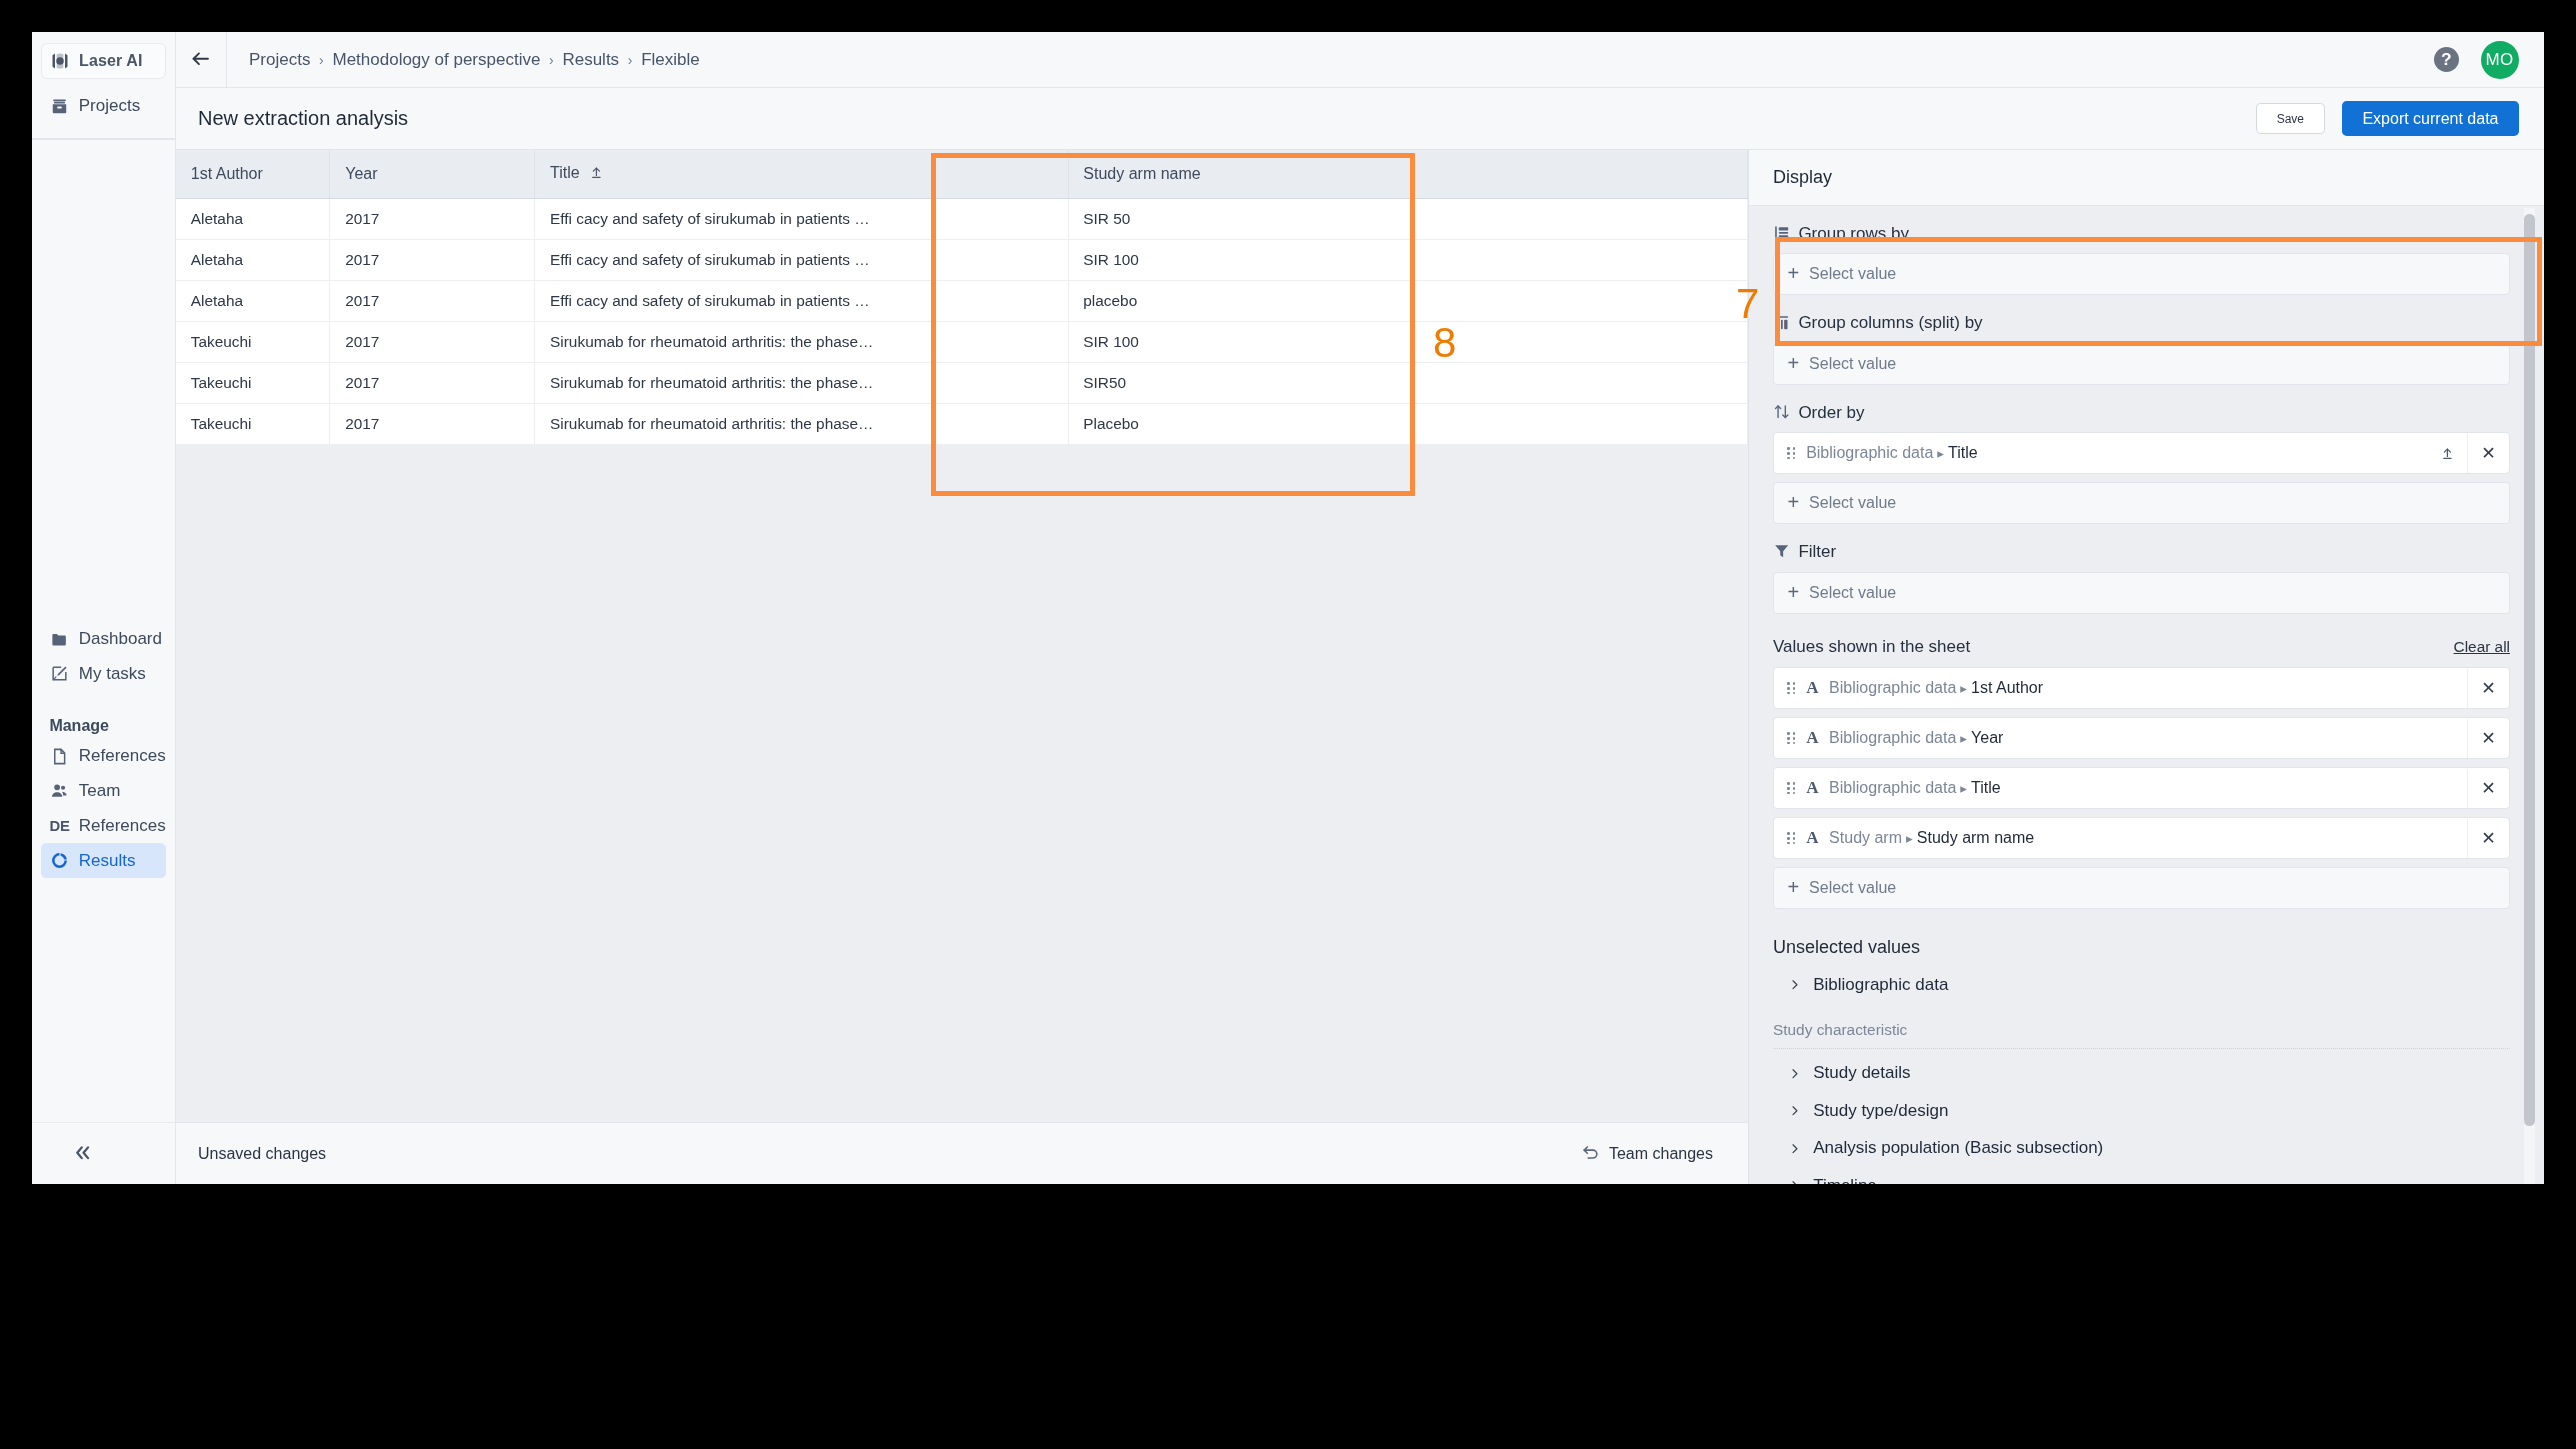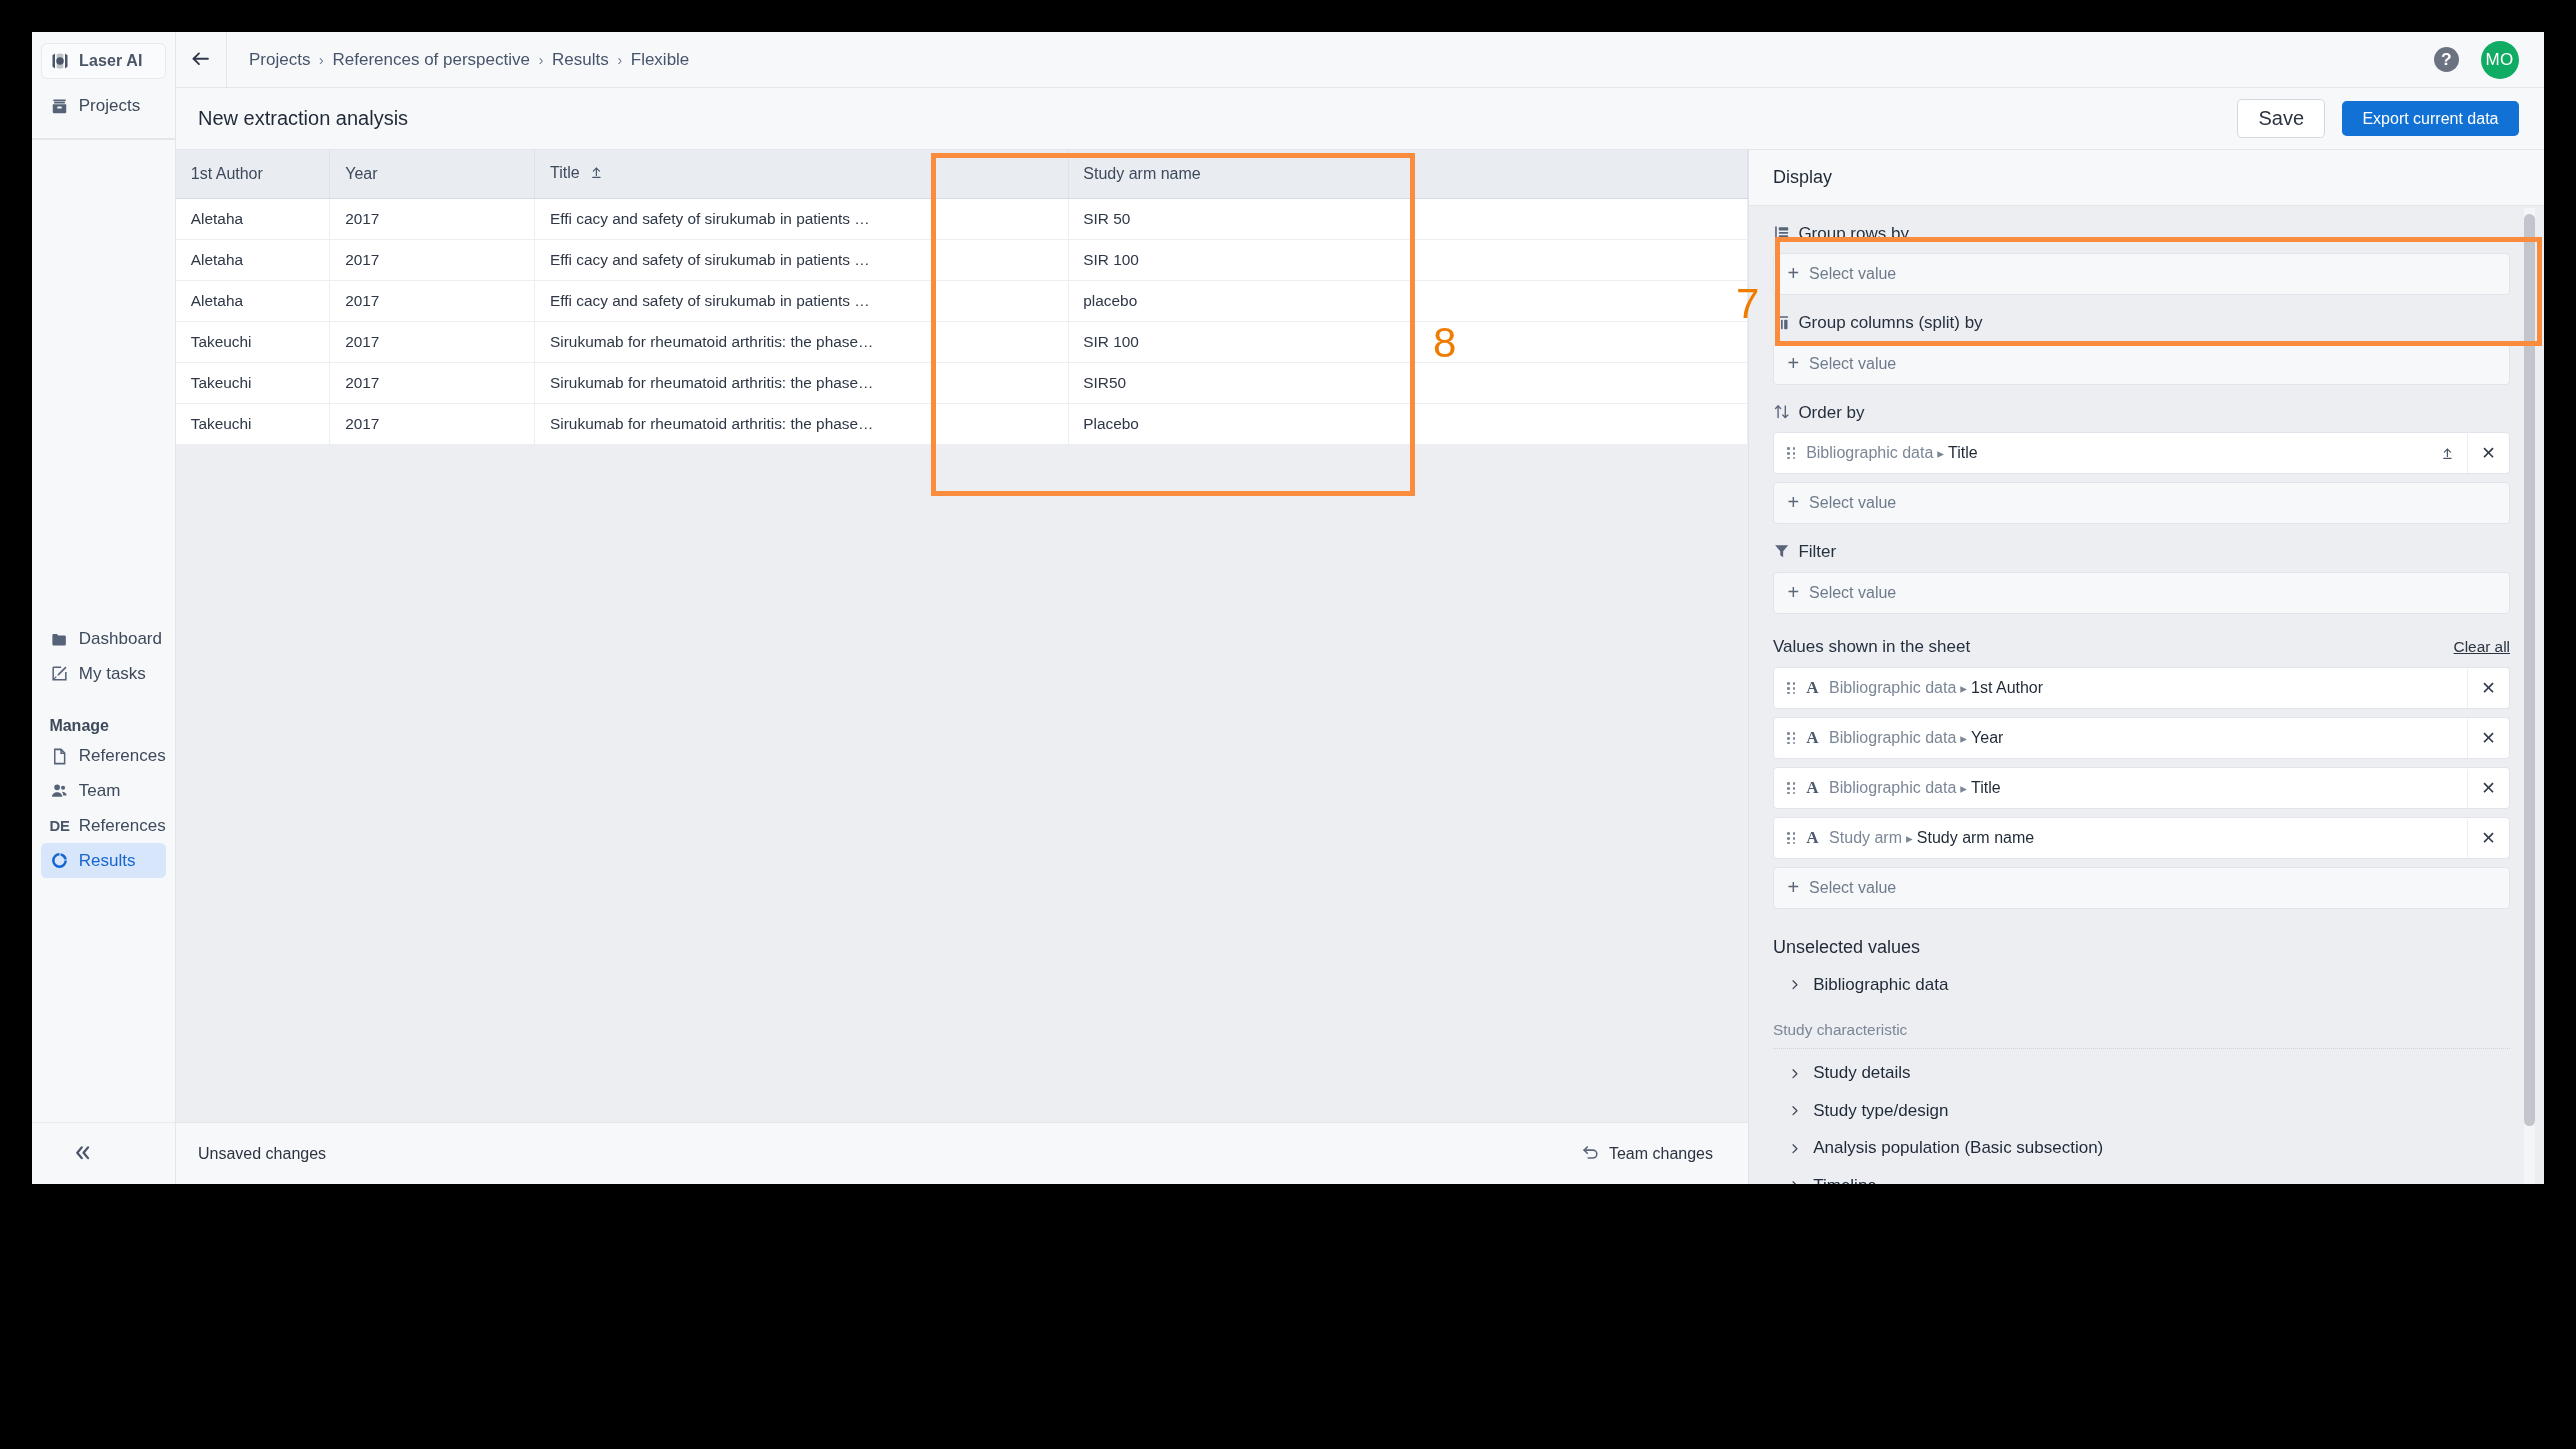--- a/index.html
+++ b/index.html
@@ -83,21 +83,21 @@
 
   .subbar {
     height: 62px; flex: 0 0 62px; background: #f7f8fa;
     display: flex; align-items: center; padding: 0 25.5px 0 22px;
     border-bottom: 1.3px solid #e3e6eb;
   }
   .page-title { font-size: 20px; color: #1f2937; }
   .subbar-right { margin-left: auto; display: flex; align-items: center; gap: 17.4px; }
   .btn-sec {
     background: #fff; border: 1.3px solid #d3d7de; border-radius: 4.7px;
-    padding: 7.4px 20px; font-size: 20px; color: #2c3442; cursor: pointer;
+    padding: 7.4px 20px; font-size: 12px; color: #2c3442; cursor: pointer;
     font-family: inherit;
   }
   .btn-pri {
     background: #1171d4; border: none; border-radius: 4.7px;
     padding: 8.7px 20px; font-size: 16px; color: #fff; cursor: pointer;
     font-family: inherit;
   }
 
   .body-row { flex: 1; display: flex; min-height: 0; }
 
@@ -323,21 +323,21 @@
         <span>
           <svg width="21.5" height="21.5" viewBox="0 0 24 24" fill="none" stroke="#2f3847" stroke-width="2.1" stroke-linecap="round" stroke-linejoin="round">
             <path d="M20 12H4"></path>
               <path d="M10 6l-6 6 6 6"></path>
             </svg>
         </span>
       </div>
       <div class="crumbs">
         <span class="crumb">Projects</span>
         <span class="crumb-sep">›</span>
-        <span class="crumb">References of perspective</span>
+        <span class="crumb">Methodology of perspective</span>
         <span class="crumb-sep">›</span>
         <span class="crumb">Results</span>
         <span class="crumb-sep">›</span>
         <span class="crumb">Flexible</span>
       </div>
       <div class="topbar-right">
         <span class="help-ic">?</span>
         <span class="avatar">MO</span>
       </div>
     </div>

